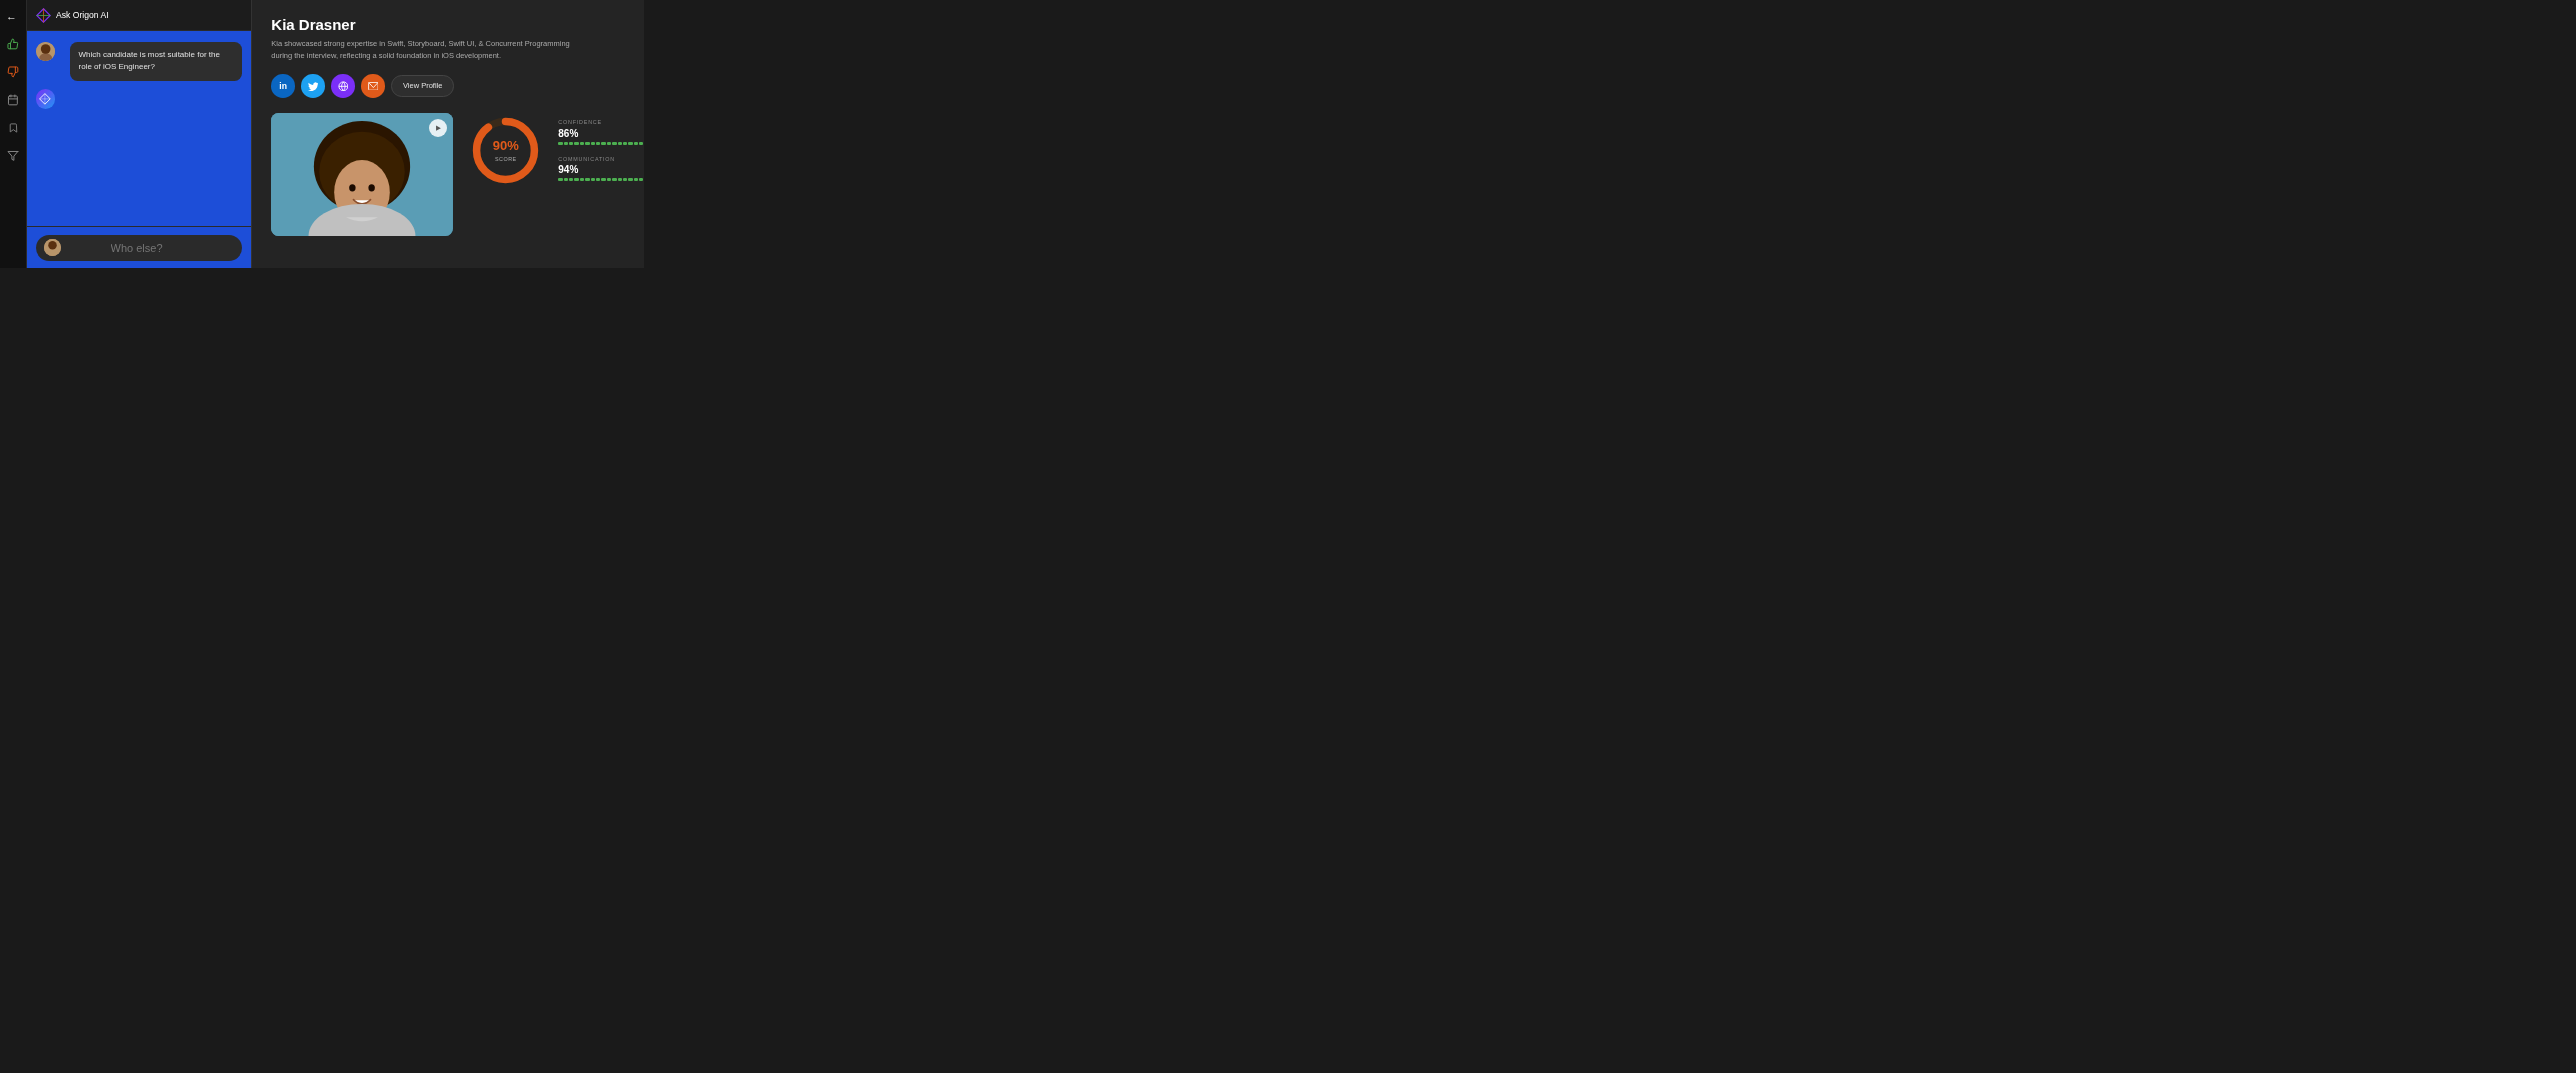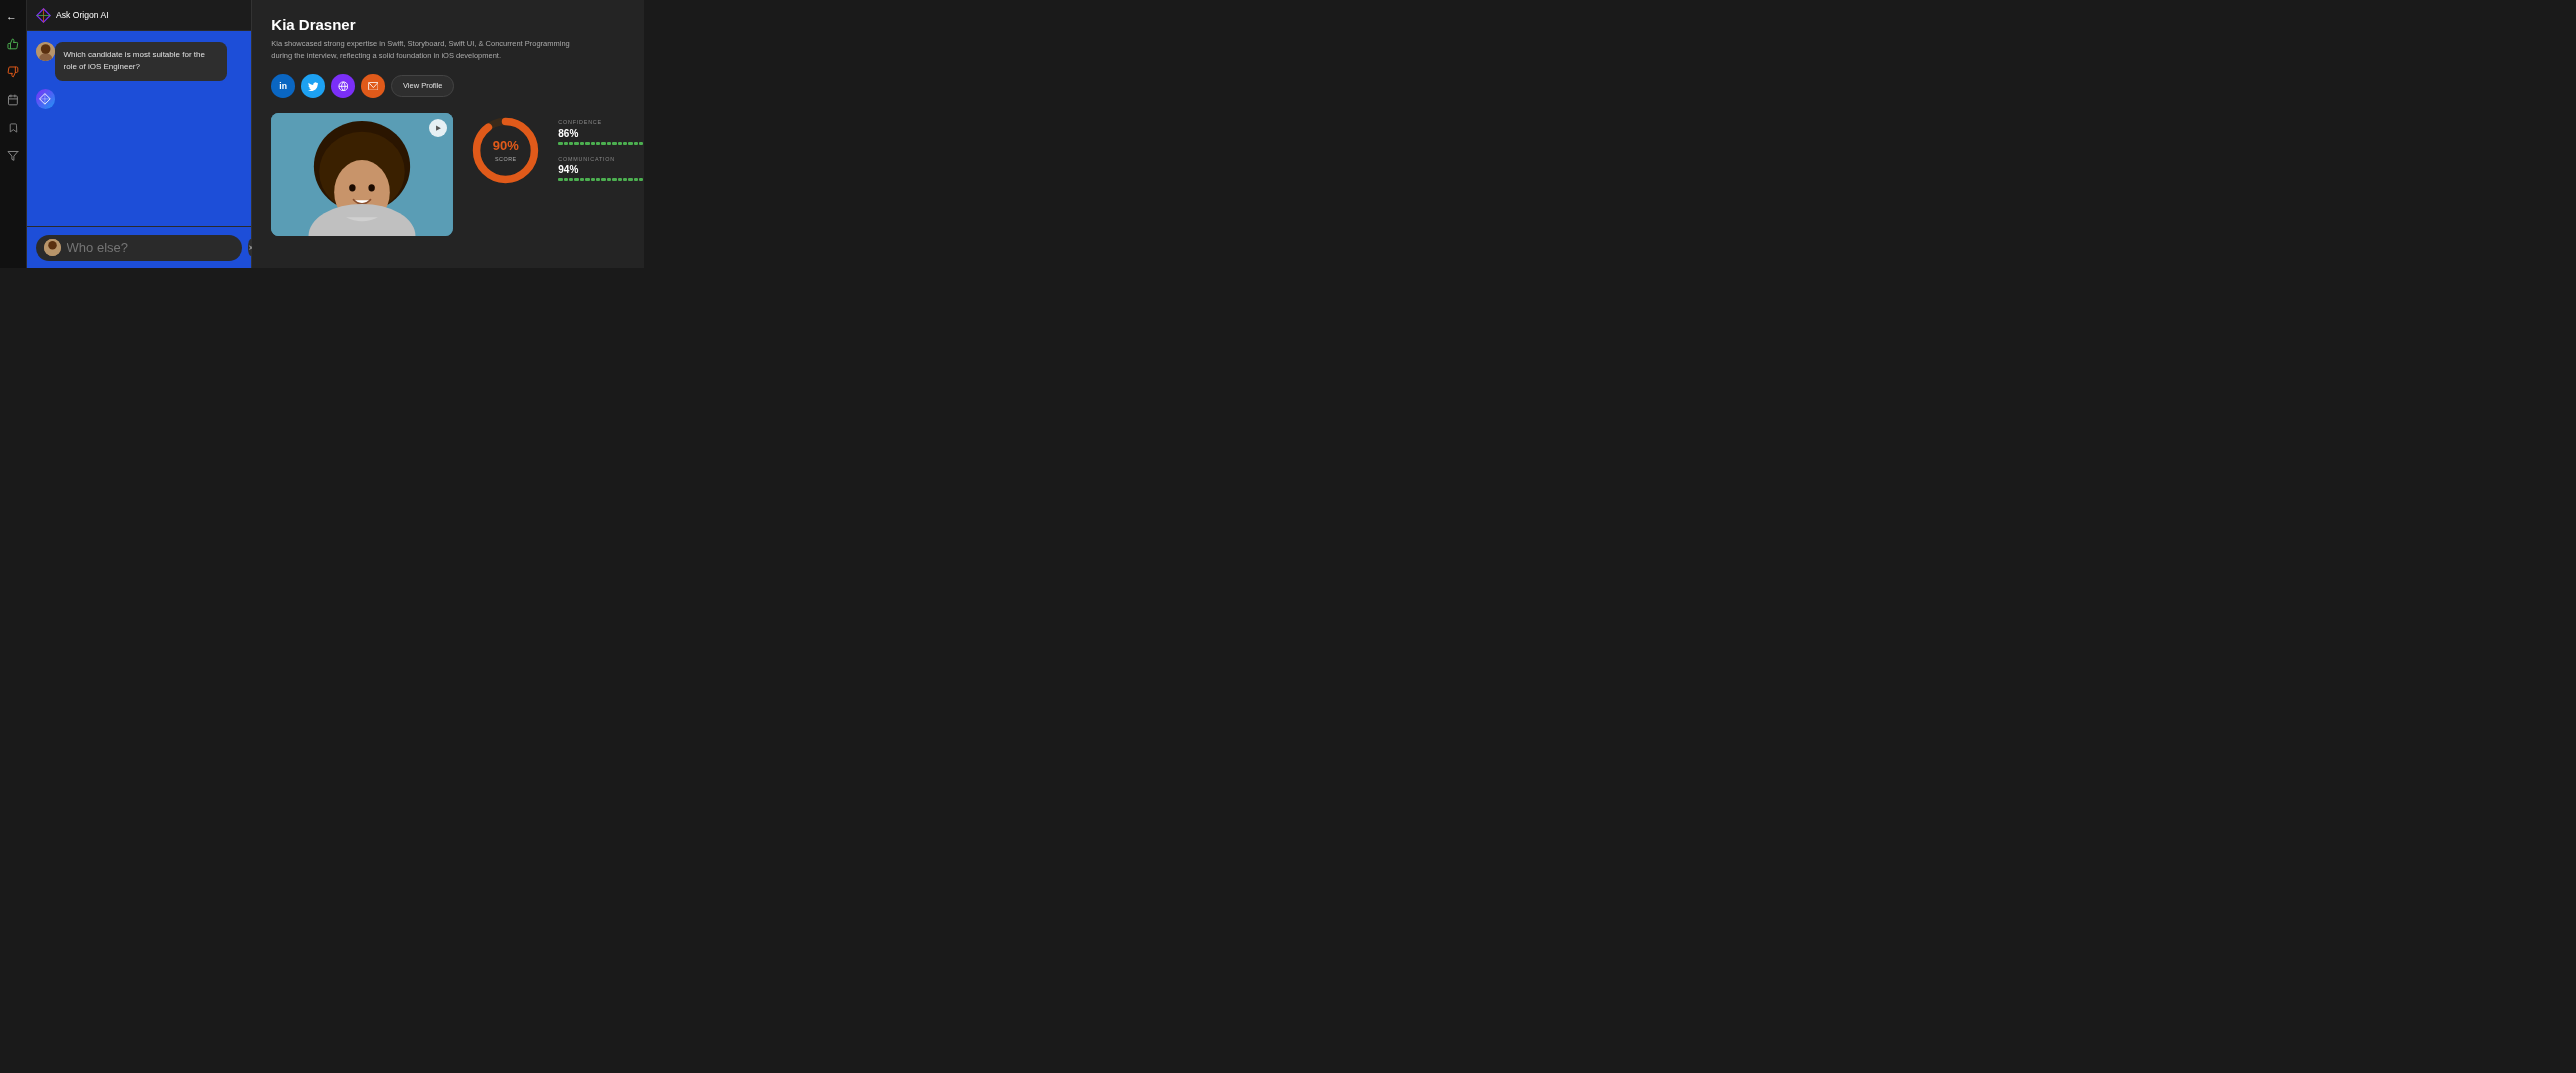--- a/index.html
+++ b/index.html
@@ -72,21 +72,21 @@
       overflow-y: auto;
       padding: 10.7px 8.6px;
       display: flex;
       flex-direction: column;
       gap: 8.6px;
     }
 
     .message-row {
       display: flex;
       align-items: flex-start;
-      gap: 0;
+      gap: 15px;
     }
     .avatar {
       width: 19.3px;
       height: 19.3px;
       border-radius: 50%;
       overflow: hidden;
       flex-shrink: 0;
       background: #b8956a;
       display: flex;
       align-items: center;
@@ -142,21 +142,22 @@
       border-radius: 50%;
       background: #b8956a;
       flex-shrink: 0;
     }
     .chat-input {
       flex: 1;
       background: transparent;
       border: none;
       outline: none;
       color: #ccc;
-      font-size: 13px;
+      font-size: 11px;
+      margin-left: 44px;
     }
     .send-btn {
       width: 17px;
       height: 17px;
       background: #2e2e2e;
       border: none;
       border-radius: 50%;
       display: flex;
       align-items: center;
       justify-content: center;

